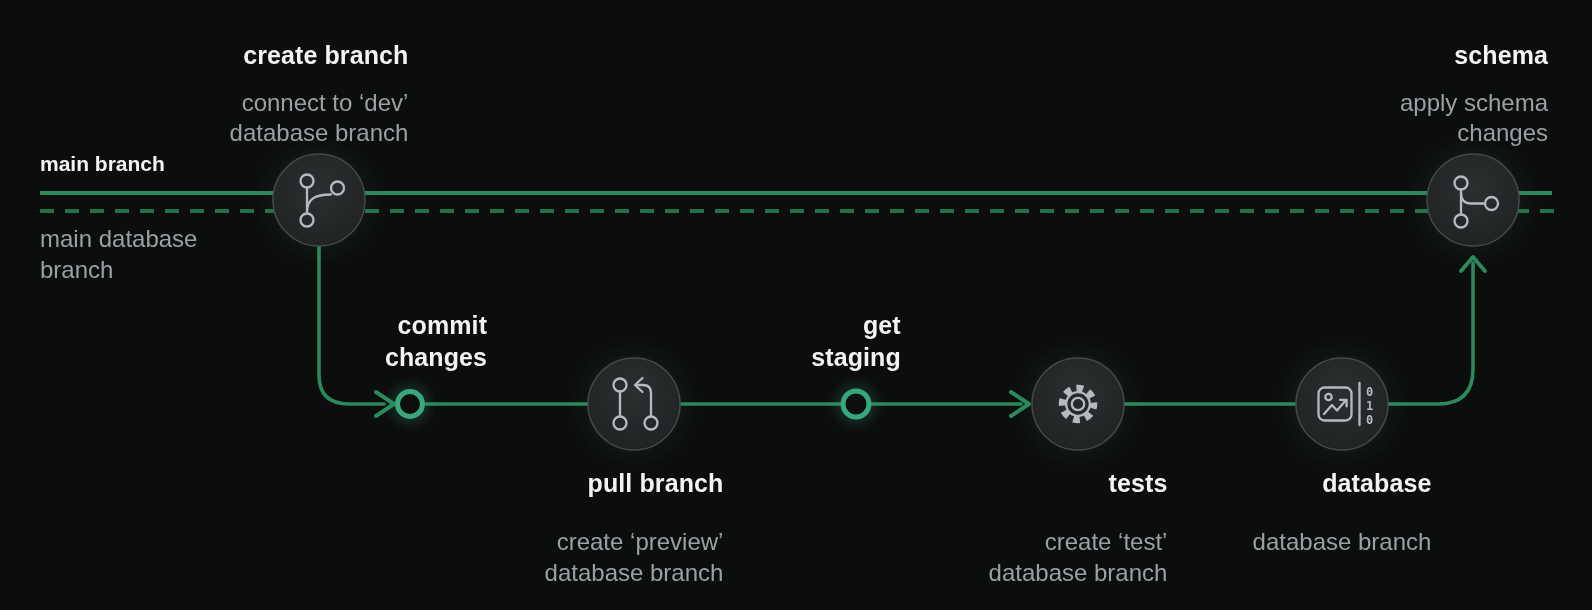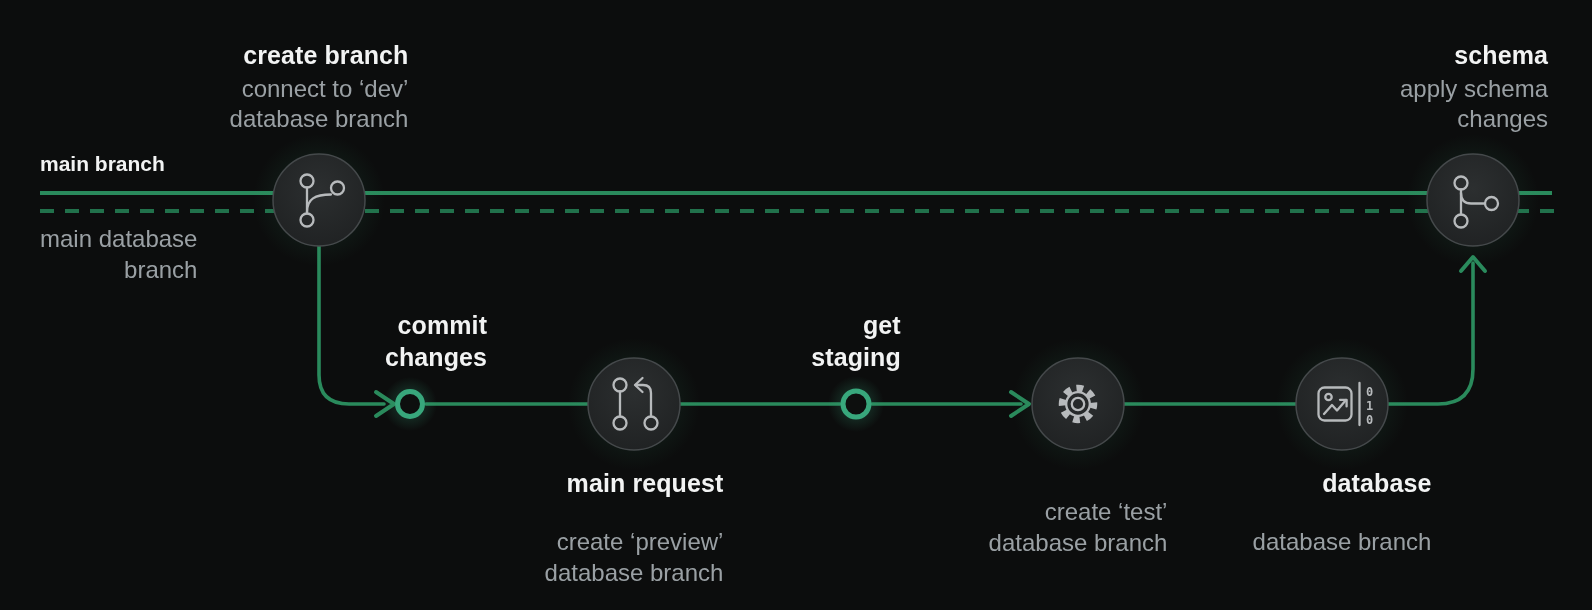--- a/index.html
+++ b/index.html
@@ -33,22 +33,22 @@
   .icon-cover{fill:#26292a;stroke:var(--icon-stroke);stroke-width:2.3;}
   .bits{fill:var(--icon-stroke);font-family:"DejaVu Sans Mono","Liberation Mono",monospace;font-size:12px;font-weight:700;}
 
   
   .label{position:absolute;}
   .center-label{transform:translateX(-50%);text-align:right;width:max-content;}
   .title{color:var(--title-text);font-size:25px;font-weight:700;line-height:30px;letter-spacing:.1px;}
   .title.two-line{line-height:32px;}
   .big-title{color:var(--title-text);font-size:21px;font-weight:700;line-height:30px;}
   .sub{color:var(--subtitle-text);font-size:24px;font-weight:400;line-height:31px;margin-top:28px;}
-  .sub.tight{margin-top:4px;line-height:30px;}
-  .sub.no-gap{margin-top:0;text-align:right;}
+  .sub.tight{margin-top:18px;line-height:30px;}
+  .sub.no-gap{margin-top:0;}
 </style>
 </head>
 <body>
 
 <div class="stage">
 
   <svg class="diagram" width="1592" height="610" viewBox="0 0 1592 610">
     <defs>
       <radialGradient id="nodeGrad" cx="0.5" cy="0.38" r="0.8">
         <stop offset="0" stop-color="#2c2f30"></stop>
@@ -171,33 +171,34 @@
       <div>database branch</div>
     </div>
   </div>
 
   <div class="label center-label" style="left:436px;top:309px">
     <div class="title two-line">commit</div>
     <div class="title two-line">changes</div>
   </div>
 
   <div class="label center-label" style="left:634px;top:468px">
-    <div class="title">main request</div>
+    <div class="title">pull branch</div>
     <div class="sub">
       <div>create ‘preview’</div>
       <div>database branch</div>
     </div>
   </div>
 
   <div class="label center-label" style="left:856px;top:309px">
     <div class="title two-line">get</div>
     <div class="title two-line">staging</div>
   </div>
 
   <div class="label center-label" style="left:1078px;top:468px">
+    <div class="title">tests</div>
     <div class="sub">
       <div>create ‘test’</div>
       <div>database branch</div>
     </div>
   </div>
 
   <div class="label center-label" style="left:1342px;top:468px">
     <div class="title">database</div>
     <div class="sub">
       <div>database branch</div>

